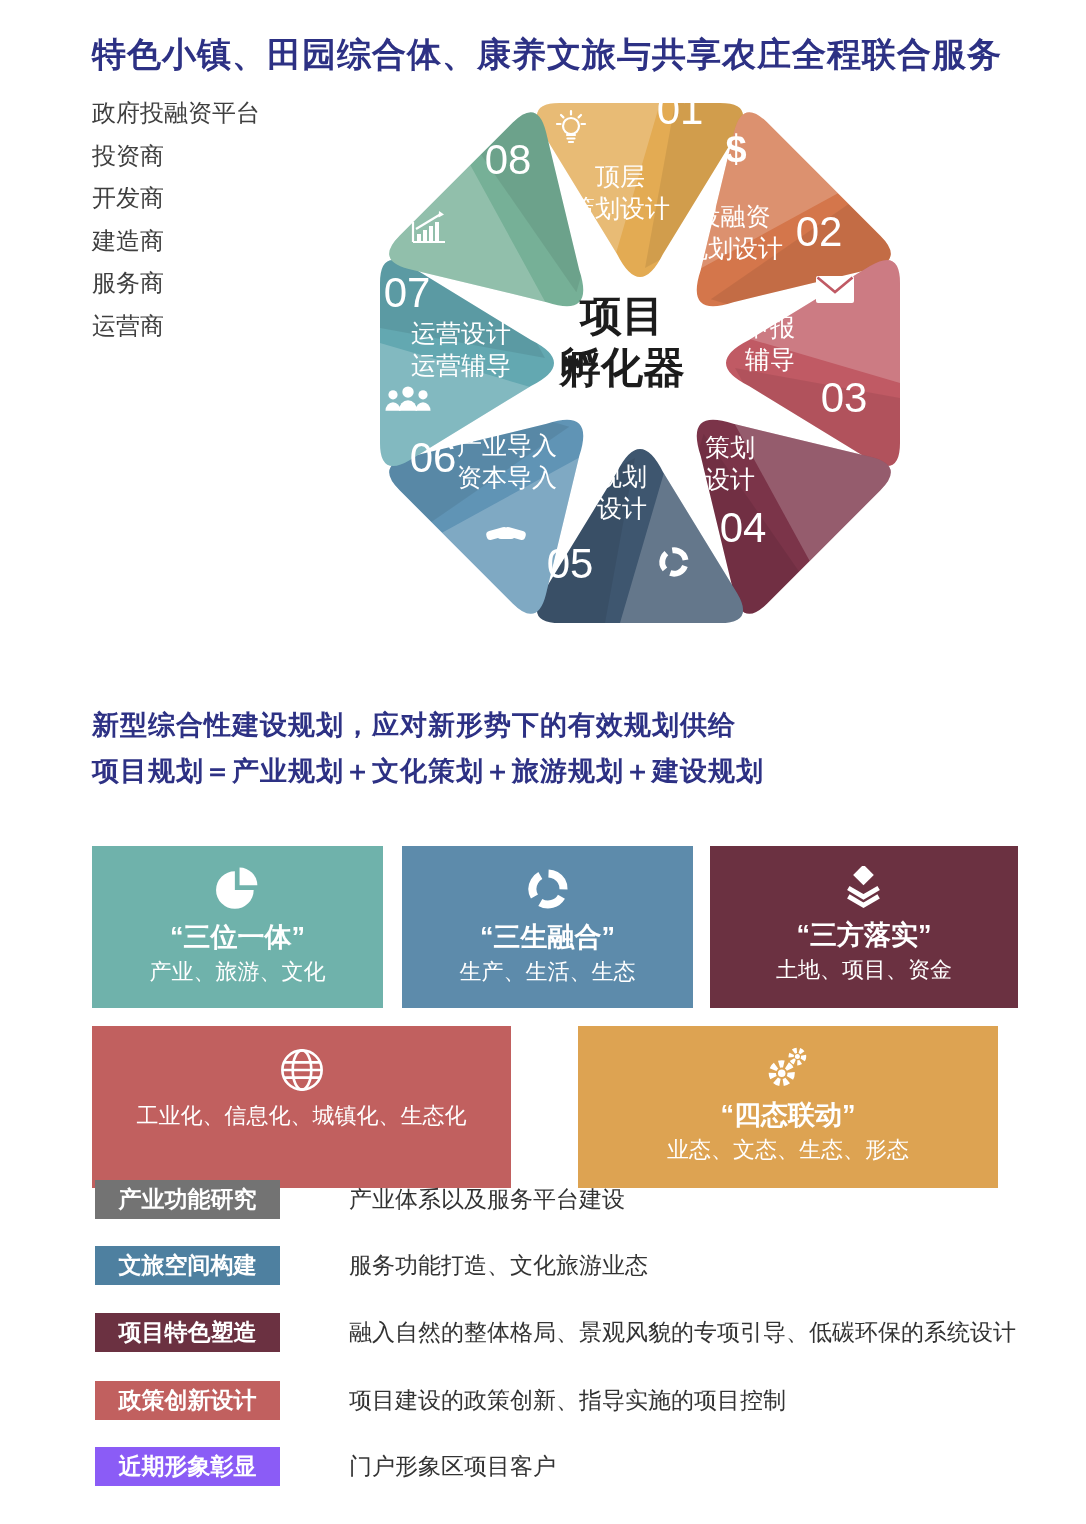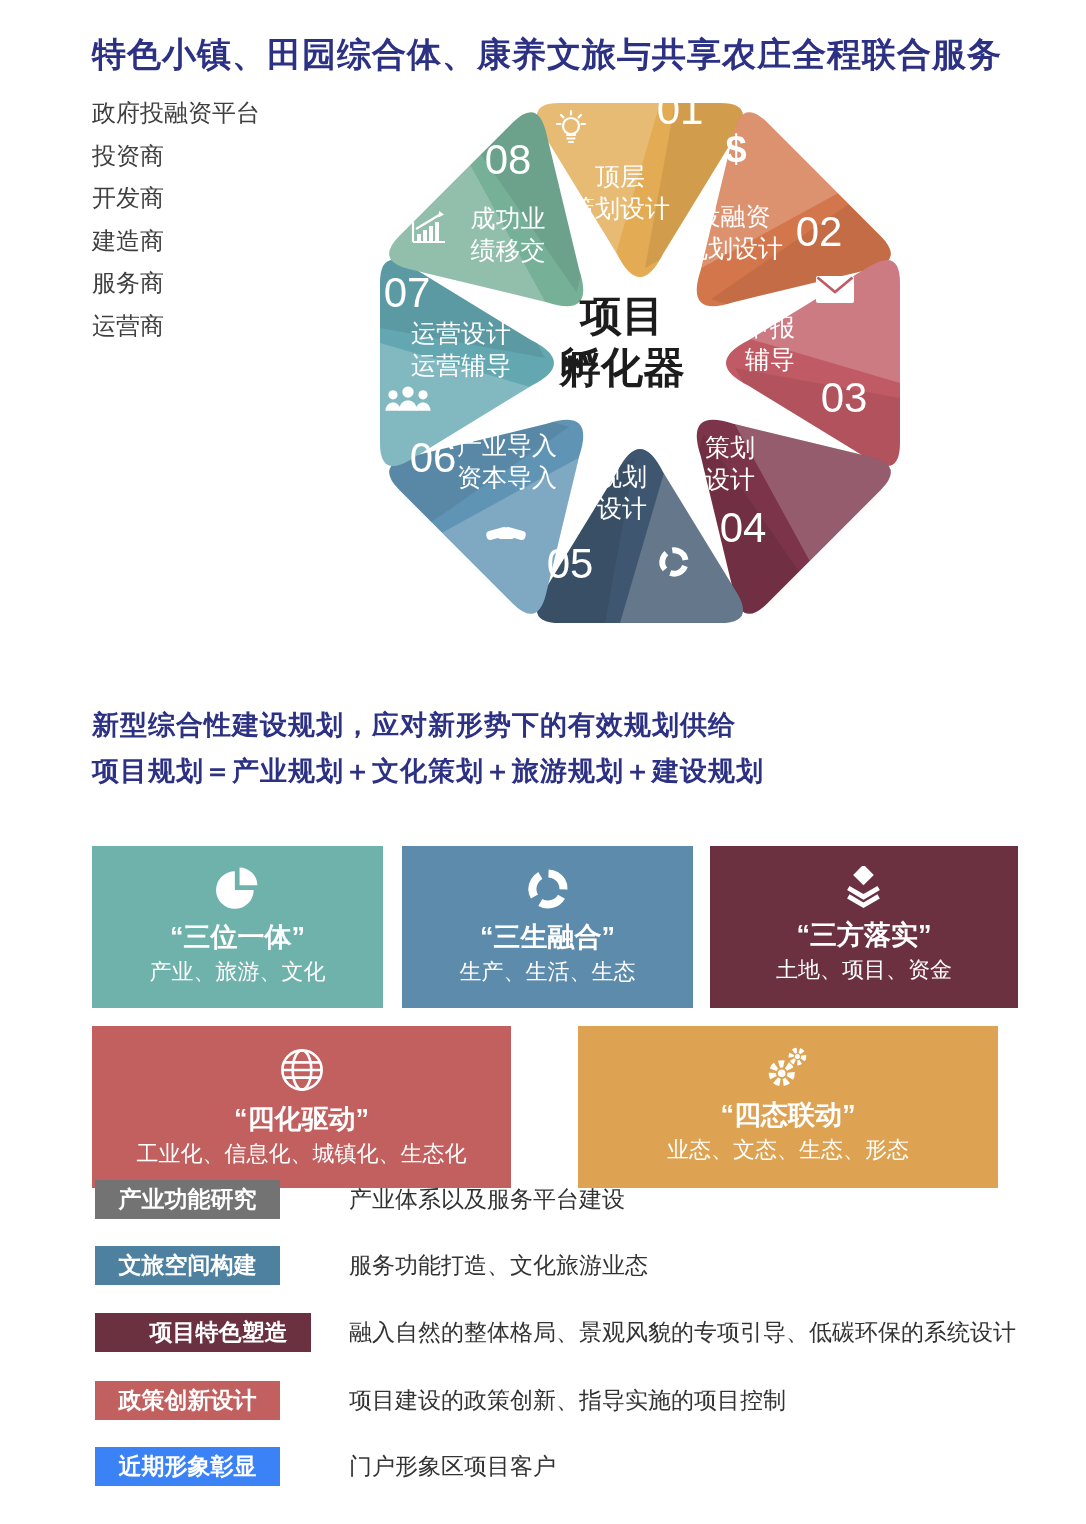--- a/index.html
+++ b/index.html
@@ -144,24 +144,20 @@
       <div>设计</div>
     </div>
   <div class="petal-label" style="left:67px;top:351px">
       <div>产业导入</div>
       <div>资本导入</div>
     </div>
   <div class="petal-label" style="left:21px;top:239px">
       <div>运营设计</div>
       <div>运营辅导</div>
     </div>
-  <div class="petal-label" style="left:68px;top:124px">
-      <div>成功业</div>
-      <div>绩移交</div>
-    </div>
 
   <div class="center-label">
     <div>项目</div>
     <div>孵化器</div>
   </div>
 
   <svg class="picon" style="left:191px;top:30px" width="40" height="40" viewBox="0 0 40 40">
     <g stroke="#ffffff" stroke-width="2.2" fill="none" stroke-linecap="round">
       <circle cx="20" cy="18" r="8"></circle>
       <path d="M16 27 h8 M16.5 30.5 h7 M18 34 h4"></path>
@@ -239,21 +235,20 @@
 </div>
 
 <div class="cbox" style="left: 92px; top: 985px; width: 419px; background-color: rgb(193, 96, 95);">
   <svg class="bicon" width="48" height="48" viewBox="0 0 44 44">
     <g fill="none" stroke="#ffffff" stroke-width="2.4">
       <circle cx="22" cy="22" r="18"></circle>
       <ellipse cx="22" cy="22" rx="8.5" ry="18"></ellipse>
       <path d="M5.5 15 h33 M4 22 h36 M5.5 29 h33"></path>
     </g>
   </svg>
-  <div class="btitle">“四化驱动”</div>
   <div class="bsub">工业化、信息化、城镇化、生态化</div>
 </div>
 <div class="cbox" style="left: 578px; top: 985px; width: 420px; background-color: rgb(221, 163, 82);">
   <svg class="bicon" width="48" height="44" viewBox="0 0 46 42">
     <circle cx="17" cy="26" r="9" fill="none" stroke="#ffffff" stroke-width="7" stroke-dasharray="4.7 3.2"></circle>
     <circle cx="17" cy="26" r="3.6" fill="#ffffff"></circle>
     <circle cx="32" cy="10" r="6" fill="none" stroke="#ffffff" stroke-width="5" stroke-dasharray="3.4 2.5"></circle>
     <circle cx="32" cy="10" r="2.4" fill="#ffffff"></circle>
   </svg>
   <div class="btitle">“四态联动”</div>
@@ -262,23 +257,23 @@
 
 <div class="srow" style="top:1180px">
   <div class="badge" style="background-color: #737373;">产业功能研究</div>
   <div class="desc">产业体系以及服务平台建设</div>
 </div>
 <div class="srow" style="top:1246px">
   <div class="badge" style="background-color: rgb(78, 128, 160);">文旅空间构建</div>
   <div class="desc">服务功能打造、文化旅游业态</div>
 </div>
 <div class="srow" style="top:1313px">
-  <div class="badge" style="background-color: rgb(107, 49, 65); padding-left: 31px;">项目特色塑造</div>
+  <div class="badge" style="background-color: rgb(107, 49, 65);">项目特色塑造</div>
   <div class="desc">融入自然的整体格局、景观风貌的专项引导、低碳环保的系统设计</div>
 </div>
 <div class="srow" style="top:1381px">
   <div class="badge" style="background-color: rgb(193, 96, 95);">政策创新设计</div>
   <div class="desc">项目建设的政策创新、指导实施的项目控制</div>
 </div>
 <div class="srow" style="top:1447px">
-  <div class="badge" style="background-color: #3b82f6;">近期形象彰显</div>
+  <div class="badge" style="background-color: #8b5cf6;">近期形象彰显</div>
   <div class="desc">门户形象区项目客户</div>
 </div>
 
 </body></html>

